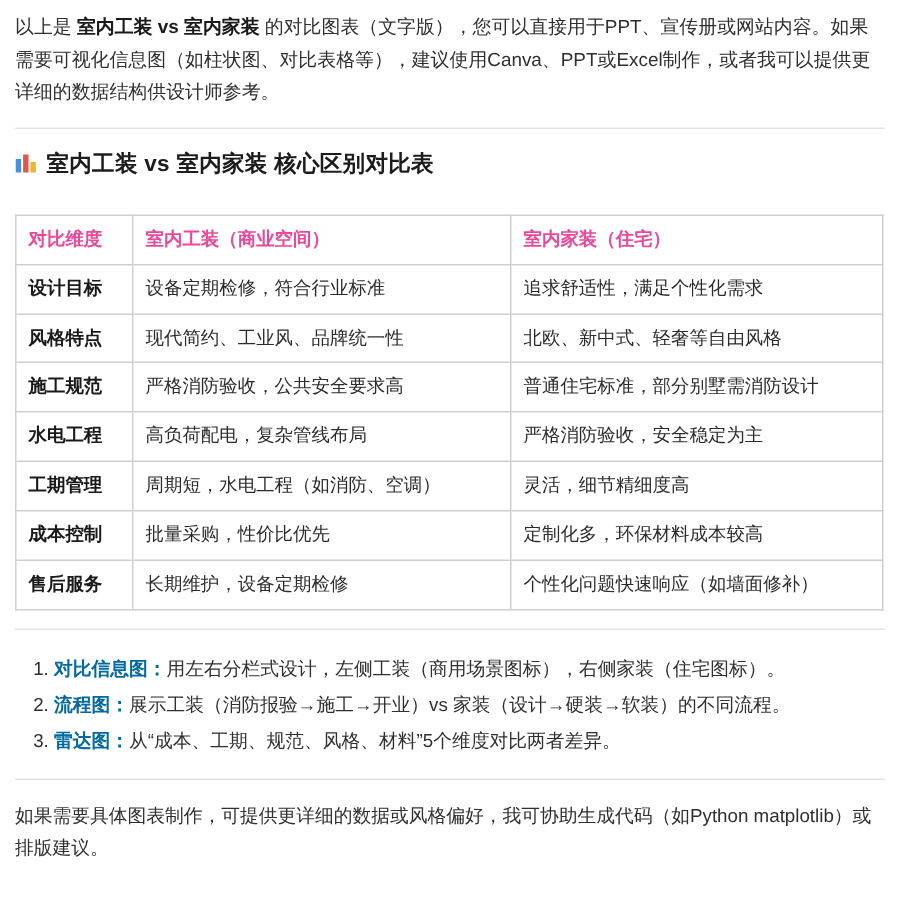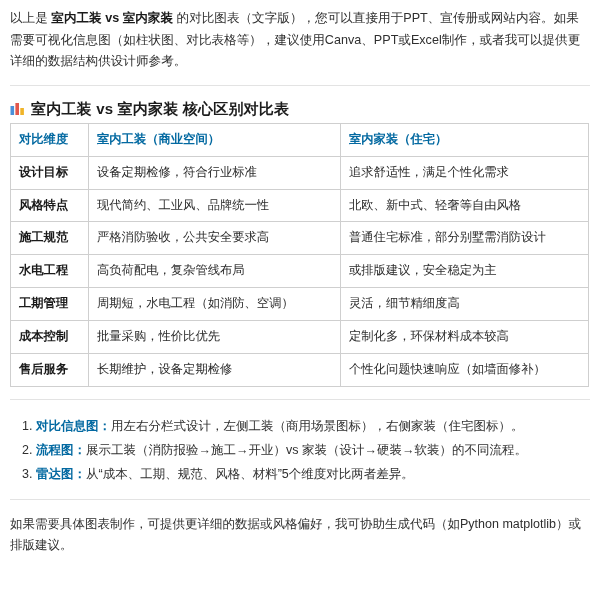--- a/index.html
+++ b/index.html
@@ -35,21 +35,21 @@
     border: none;
     border-top: 1px solid #e3e3e3;
     margin: 12px 0 14px 0;
   }
   .section-title {
     display: flex;
     align-items: center;
     font-size: 15px;
     font-weight: bold;
     color: #1c1c1c;
-    margin: 0 0 4px 0;
+    margin: 0 0 24px 0;
     letter-spacing: .2px;
   }
   .section-title .glyph {
     margin-right: 6px;
     display: inline-flex;
     align-items: center;
   }
   table.cmp {
     border-collapse: collapse;
     width: 578px;
@@ -57,21 +57,21 @@
     font-size: 12.3px;
   }
   table.cmp th, table.cmp td {
     border: 1px solid #cfcfcf;
     padding: 7px 8px;
     vertical-align: middle;
     line-height: 1.45;
   }
   table.cmp thead th {
     font-weight: bold;
-    color: #0369a1;
+    color: #ec4899;
     background: #ffffff;
     text-align: left;
   }
   table.cmp tbody td:first-child {
     font-weight: bold;
     color: #1a1a1a;
   }
   col.c1 { width: 78px; }
   col.c2 { width: 252px; }
   col.c3 { width: 248px; }
@@ -144,21 +144,21 @@
         <td>北欧、新中式、轻奢等自由风格</td>
       </tr>
       <tr>
         <td>施工规范</td>
         <td>严格消防验收，公共安全要求高</td>
         <td>普通住宅标准，部分别墅需消防设计</td>
       </tr>
       <tr>
         <td>水电工程</td>
         <td>高负荷配电，复杂管线布局</td>
-        <td>或排版建议，安全稳定为主</td>
+        <td>严格消防验收，安全稳定为主</td>
       </tr>
       <tr>
         <td>工期管理</td>
         <td>周期短，水电工程（如消防、空调）</td>
         <td>灵活，细节精细度高</td>
       </tr>
       <tr>
         <td>成本控制</td>
         <td>批量采购，性价比优先</td>
         <td>定制化多，环保材料成本较高</td>

